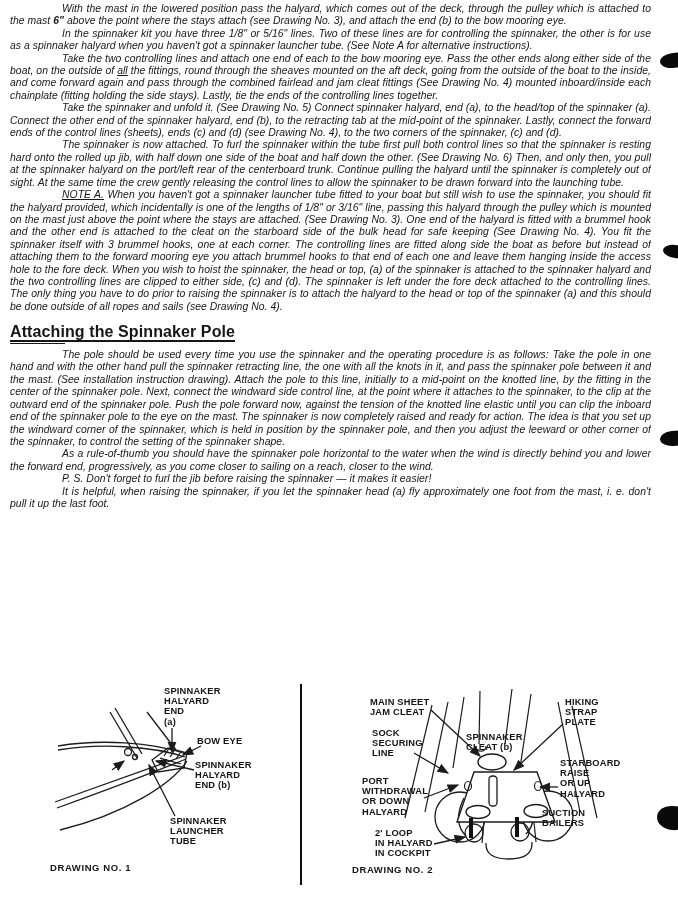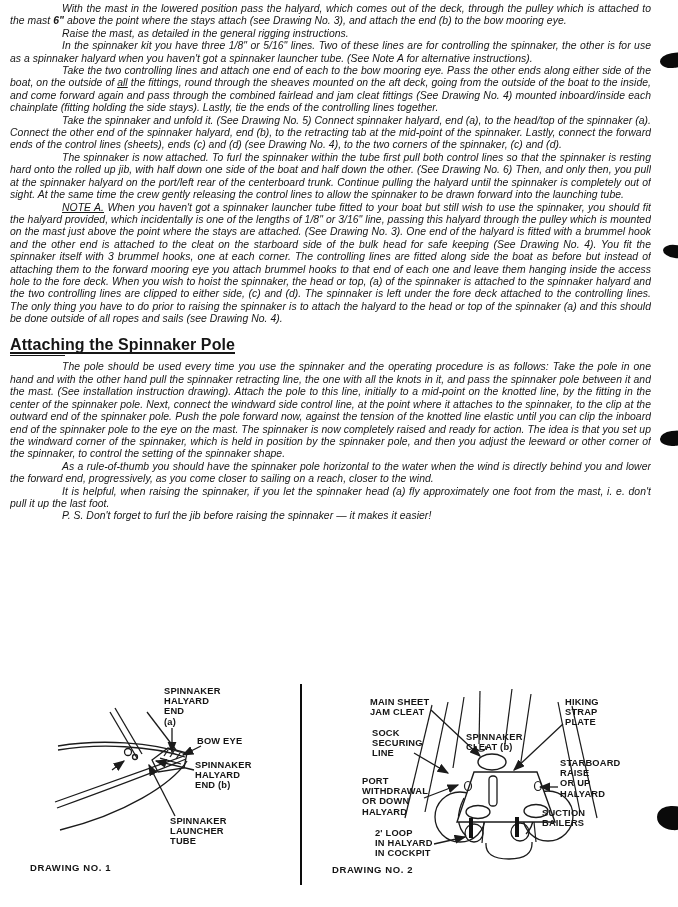--- a/index.html
+++ b/index.html
@@ -23,50 +23,49 @@
   .heading-tick{width:55px;height:1.5px;background:#161616;margin-top:1px;}
   .drawing{position:absolute;padding-left:47px;}
   #d1{left:0;top:680px;width:300px;height:212px;}
   #d2{left:314px;top:680px;width:376px;height:212px;}
   .divider{position:absolute;left:300px;top:684px;width:2px;height:201px;background:#0d0d0d;}
   .dlabel{
     position:absolute;font-weight:bold;font-size:9.3px;line-height:10.2px;
     letter-spacing:0.2px;white-space:pre-line;color:#141414;
   }
   .dcaption{
-    position:absolute;font-weight:bold;font-size:9.5px;letter-spacing:0.6px;color:#141414;
+    position:absolute;font-weight:bold;font-size:9.5px;letter-spacing:0.6px;color:#141414;margin-left:20px;
   }
   .drawing svg{position:absolute;left:0;top:0;}
   .blob{position:absolute;background:#0a0a0a;border-radius:50% 40% 45% 55%;}
   #blob1{right:-8px;top:53px;width:26px;height:15px;transform:rotate(-8deg);}
   #blob2{right:-9px;top:245px;width:24px;height:13px;transform:rotate(6deg);}
   #blob3{right:-8px;top:431px;width:26px;height:15px;transform:rotate(-6deg);}
   #blob4{right:-9px;top:806px;width:30px;height:24px;transform:rotate(4deg);}
 </style>
 </head>
 <body>
 
 <div class="text-block">
   <p><span>With the mast in the lowered position pass the halyard, which comes out of the deck, through the pulley which is attached to the mast </span><span class="seg-b">6"</span><span> above the point where the stays attach (see Drawing No. 3), and attach the end (b) to the bow mooring eye.</span></p>
-  <p><span>Raise the mast, as detailed in the general rigging instructions.</span></p>
   <p><span>In the spinnaker kit you have three 1/8" or 5/16" lines. Two of these lines are for controlling the spinnaker, the other is for use as a spinnaker halyard when you haven't got a spinnaker launcher tube. (See Note A for alternative instructions).</span></p>
   <p><span>Take the two controlling lines and attach one end of each to the bow mooring eye. Pass the other ends along either side of the boat, on the outside of </span><span class="seg-u">all</span><span> the fittings, round through the sheaves mounted on the aft deck, going from the outside of the boat to the inside, and come forward again and pass through the combined fairlead and jam cleat fittings (See Drawing No. 4) mounted inboard/inside each chainplate (fitting holding the side stays). Lastly, tie the ends of the controlling lines together.</span></p>
   <p><span>Take the spinnaker and unfold it. (See Drawing No. 5) Connect spinnaker halyard, end (a), to the head/top of the spinnaker (a). Connect the other end of the spinnaker halyard, end (b), to the retracting tab at the mid-point of the spinnaker. Lastly, connect the forward ends of the control lines (sheets), ends (c) and (d) (see Drawing No. 4), to the two corners of the spinnaker, (c) and (d).</span></p>
   <p><span>The spinnaker is now attached. To furl the spinnaker within the tube first pull both control lines so that the spinnaker is resting hard onto the rolled up jib, with half down one side of the boat and half down the other. (See Drawing No. 6) Then, and only then, you pull at the spinnaker halyard on the port/left rear of the centerboard trunk. Continue pulling the halyard until the spinnaker is completely out of sight. At the same time the crew gently releasing the control lines to allow the spinnaker to be drawn forward into the launching tube.</span></p>
   <p><span class="seg-u">NOTE A.</span><span> When you haven't got a spinnaker launcher tube fitted to your boat but still wish to use the spinnaker, you should fit the halyard provided, which incidentally is one of the lengths of 1/8" or 3/16" line, passing this halyard through the pulley which is mounted on the mast just above the point where the stays are attached. (See Drawing No. 3). One end of the halyard is fitted with a brummel hook and the other end is attached to the cleat on the starboard side of the bulk head for safe keeping (See Drawing No. 4). You fit the spinnaker itself with 3 brummel hooks, one at each corner. The controlling lines are fitted along side the boat as before but instead of attaching them to the forward mooring eye you attach brummel hooks to that end of each one and leave them hanging inside the access hole to the fore deck. When you wish to hoist the spinnaker, the head or top, (a) of the spinnaker is attached to the spinnaker halyard and the two controlling lines are clipped to either side, (c) and (d). The spinnaker is left under the fore deck attached to the controlling lines. The only thing you have to do prior to raising the spinnaker is to attach the halyard to the head or top of the spinnaker (a) and this should be done outside of all ropes and sails (see Drawing No. 4).</span></p>
 
   <div class="heading-wrap">
     <span class="heading-text">Attaching the Spinnaker Pole</span>
     <div class="heading-tick"></div>
   </div>
 
   <p><span>The pole should be used every time you use the spinnaker and the operating procedure is as follows: Take the pole in one hand and with the other hand pull the spinnaker retracting line, the one with all the knots in it, and pass the spinnaker pole between it and the mast. (See installation instruction drawing). Attach the pole to this line, initially to a mid-point on the knotted line, by the fitting in the center of the spinnaker pole. Next, connect the windward side control line, at the point where it attaches to the spinnaker, to the clip at the outward end of the spinnaker pole. Push the pole forward now, against the tension of the knotted line elastic until you can clip the inboard end of the spinnaker pole to the eye on the mast. The spinnaker is now completely raised and ready for action. The idea is that you set up the windward corner of the spinnaker, which is held in position by the spinnaker pole, and then you adjust the leeward or other corner of the spinnaker, to control the setting of the spinnaker shape.</span></p>
   <p><span>As a rule-of-thumb you should have the spinnaker pole horizontal to the water when the wind is directly behind you and lower the forward end, progressively, as you come closer to sailing on a reach, closer to the wind.</span></p>
+  <p><span>P. S. Don't forget to furl the jib before raising the spinnaker — it makes it easier!</span></p>
   <p><span>It is helpful, when raising the spinnaker, if you let the spinnaker head (a) fly approximately one foot from the mast, i. e. don't pull it up the last foot.</span></p>
-  <p><span>P. S. Don't forget to furl the jib before raising the spinnaker — it makes it easier!</span></p>
 </div>
 
 <div class="divider"></div>
 
 <div class="drawing" id="d1">
   <svg width="300" height="212" viewBox="0 0 300 212">
     <defs>
       <marker id="ah1" markerWidth="9" markerHeight="7" refX="8" refY="3.5" orient="auto">
         <path d="M0,0 L9,3.5 L0,7 Z" fill="#1b1b1b"></path>
       </marker>

